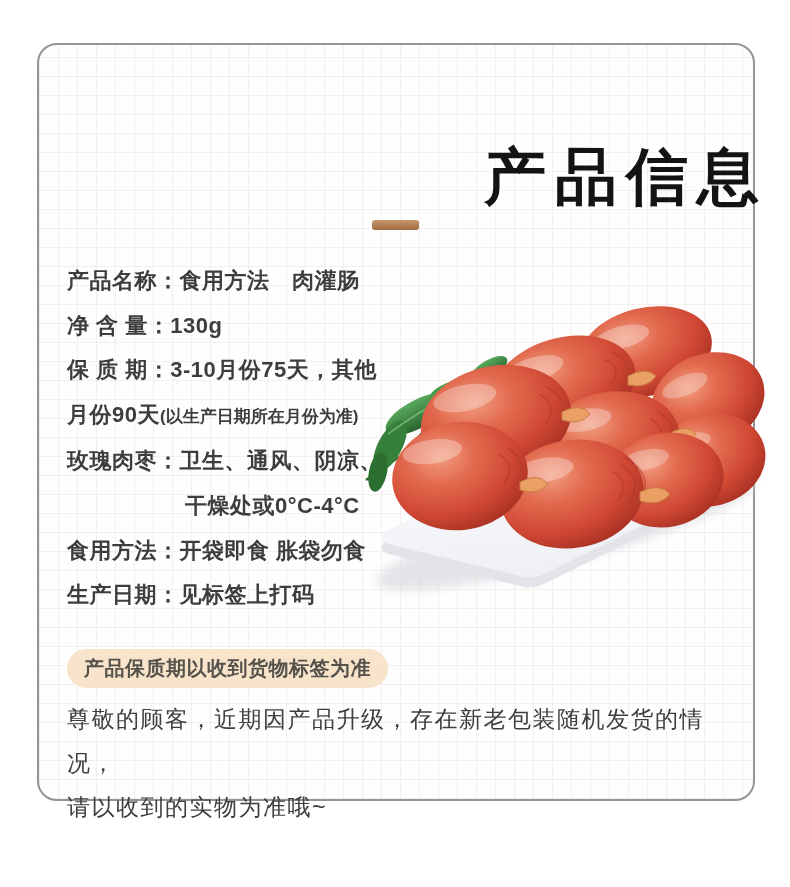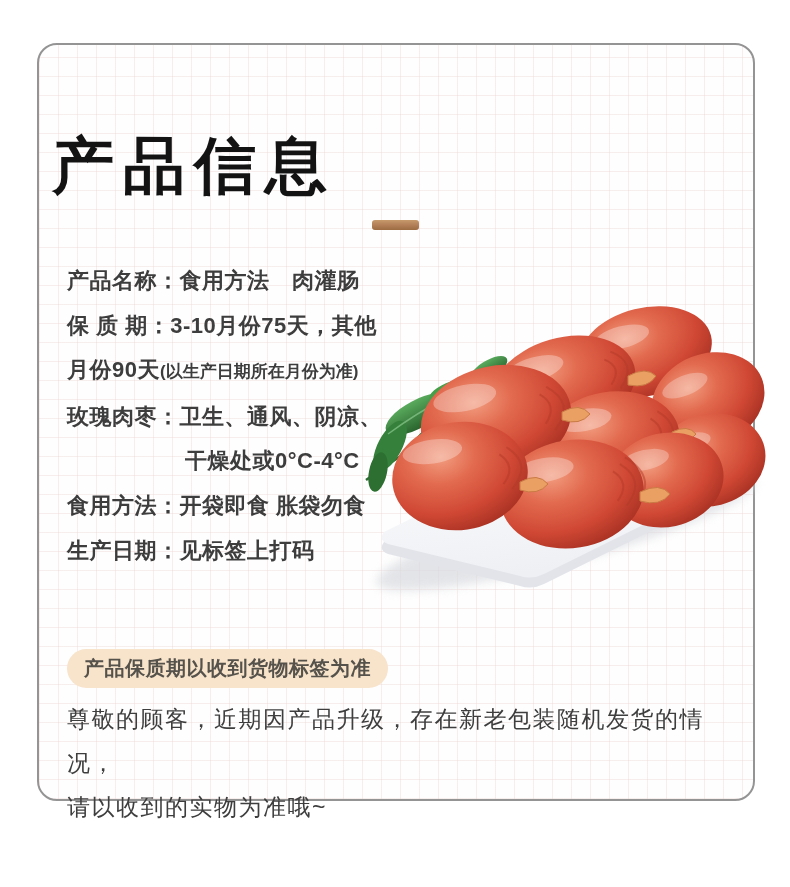--- a/index.html
+++ b/index.html
@@ -10,22 +10,22 @@
   }
   .card{
     position:absolute;left:37px;top:43px;width:714px;height:754px;
     border:2px solid #949494;border-radius:20px;
     background-color:#fefefe;
     background-image:
       repeating-linear-gradient(0deg, rgba(235,210,210,0.38) 0px, rgba(235,210,210,0.38) 1px, transparent 1px, transparent 19px),
       repeating-linear-gradient(90deg, rgba(235,210,210,0.38) 0px, rgba(235,210,210,0.38) 1px, transparent 1px, transparent 19px);
   }
   .title{
-    position:absolute;top:84px;left:0;width:100%;margin:4px;
-    text-align:left;font-size:62px;line-height:66px;font-weight:900;
+    position:absolute;top:84px;left:0;width:100%;margin:15px;
+    text-align:right;font-size:62px;line-height:66px;font-weight:900;
     letter-spacing:9px;text-indent:9px;color:#131313;
   }
   .dash{
     position:absolute;top:175px;left:50%;margin-left:-24px;
     width:47px;height:10px;border-radius:3px;
     background:linear-gradient(180deg,#c79a6b 0%,#b5825a 45%,#9d6c41 100%);
   }
   .info{
     position:absolute;left:28px;top:214px;width:420px;
     font-size:22px;line-height:44.6px;letter-spacing:0.5px;color:#3d3d3d;
@@ -53,20 +53,21 @@
 </head>
 <body>
 
 <div class="card">
 
   <h1 class="title">产品信息</h1>
   <div class="dash"></div>
 
   <div class="info">
     <div class="info-line"><span>产品名称：</span><span>食用方法　肉灌肠</span></div>
+    <div class="info-line"><span>净 含 量：</span><span>130g</span></div>
     <div class="info-line"><span>保 质 期：</span><span>3-10月份75天，其他</span></div>
     <div class="info-line"><span>月份90天</span><span class="small-note">(以生产日期所在月份为准)</span></div>
     <div class="info-line"><span>玫瑰肉枣：</span><span>卫生、通风、阴凉、</span></div>
     <div class="info-line indent"><span>干燥处或0°C-4°C</span></div>
     <div class="info-line"><span>食用方法：</span><span>开袋即食 胀袋勿食</span></div>
     <div class="info-line"><span>生产日期：</span><span>见标签上打码</span></div>
   </div>
 
   <svg class="photo" viewBox="0 0 414 312" aria-hidden="true">
     <defs>

